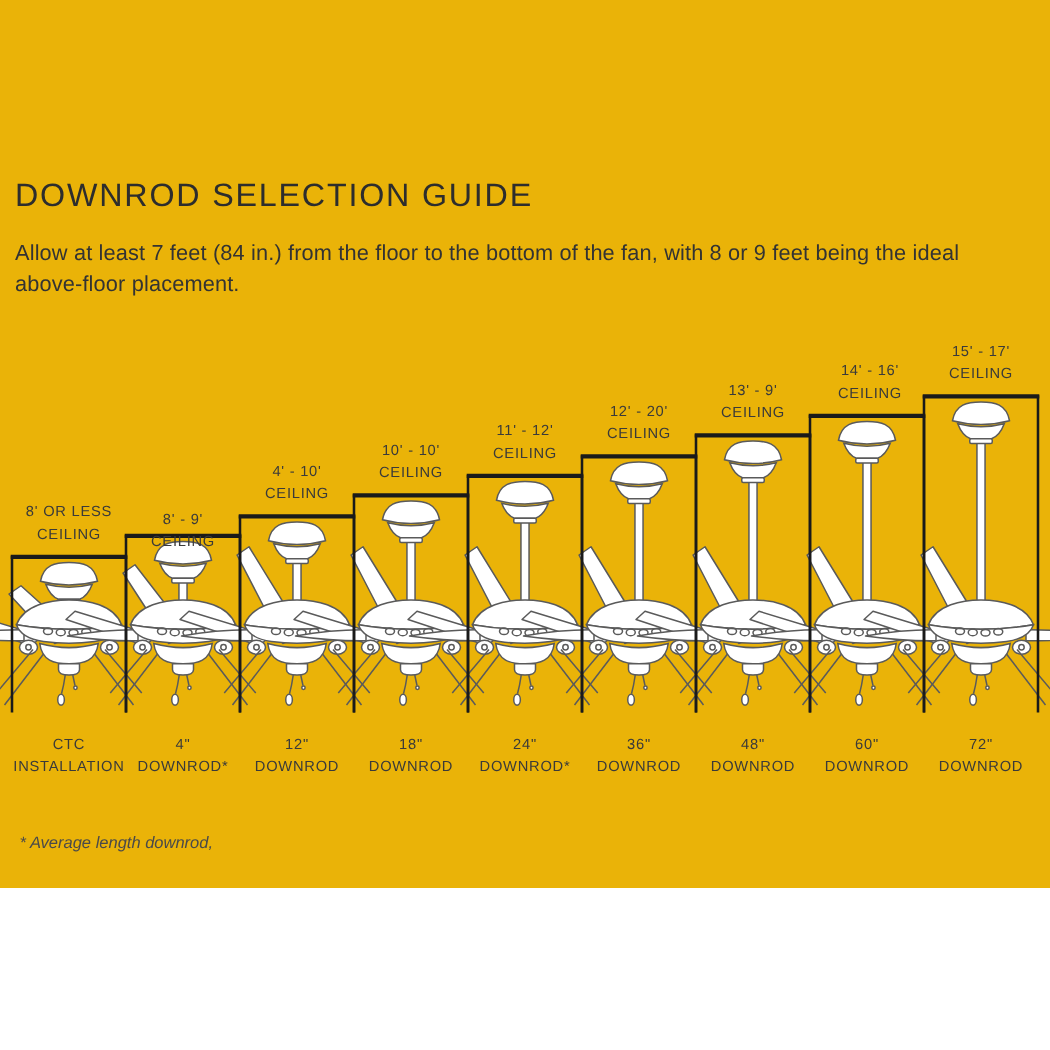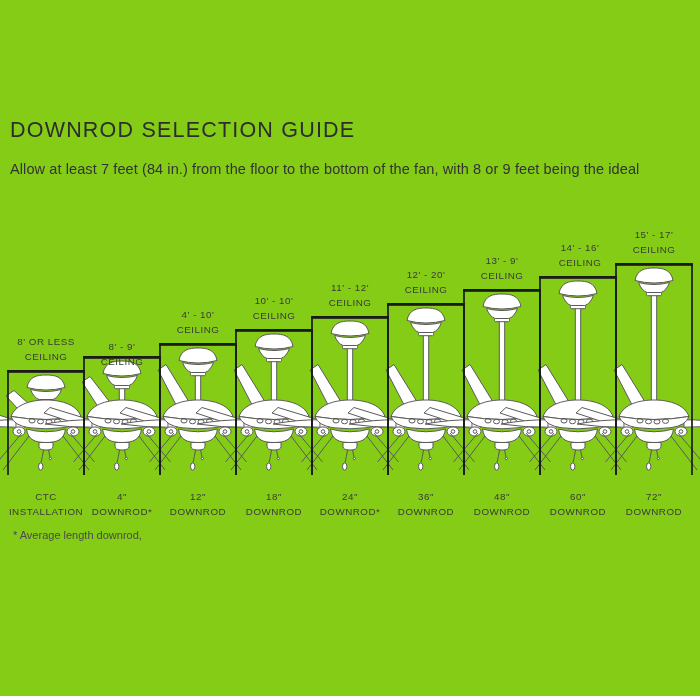--- a/index.html
+++ b/index.html
@@ -1,37 +1,38 @@
 <!DOCTYPE html>
 <html><head>
 <meta charset="utf-8">
 <style>
   html,body{margin:0;padding:0;background:#fff;}
-  .page{position:relative;width:700px;height:696px;background:#84cc16;overflow:hidden;
+  .page{position:relative;width:700px;height:592px;background:#eab308;overflow:hidden;
         font-family:"Liberation Sans","DejaVu Sans",sans-serif;color:#3a3a3a;}
   .title{position:absolute;left:10px;top:118px;font-size:21.5px;letter-spacing:1.2px;
          color:#2d2d2d;font-weight:400;white-space:nowrap;}
   .sub{position:absolute;left:10px;width:680px;font-size:14.5px;line-height:21px;
        color:#333;letter-spacing:0.1px;white-space:nowrap;}
   .sub1{top:159px;} .sub2{top:180px;}
   #diagram{position:absolute;left:0;top:0;width:700px;height:700px;}
   .fan{position:absolute;overflow:visible;z-index:2;}
   .boxes{position:absolute;left:0;top:0;z-index:3;pointer-events:none;}
   .clabel,.rlabel{position:absolute;width:110px;text-align:center;font-size:9.8px;
        letter-spacing:0.5px;line-height:15px;color:#3a3a3a;z-index:4;white-space:nowrap;}
   .rlabel{line-height:14.5px;}
-  .footnote{position:absolute;left:13px;top:528px;font-size:11px;
+  .footnote{position:absolute;left:13px;top:555px;font-style:italic;font-size:11px;
        line-height:15.5px;color:#4a4a4a;}
 </style>
 </head>
 <body>
 
 <div class="page">
   <div class="title">DOWNROD SELECTION GUIDE</div>
   <div class="sub sub1">Allow at least 7 feet (84 in.) from the floor to the bottom of the fan, with 8 or 9 feet being the ideal</div>
+  <div class="sub sub2">above-floor placement.</div>
   <div id="diagram">
       <svg class="fan" style="left:-34px;top:370px;width:160px;height:105px" viewBox="0 0 160 105">
     <g>
       <rect x="77.3" y="30" width="5.4" height="5" fill="#fff" stroke="#5a5a5a"></rect>
     </g>
     <g fill="#fff" stroke="#5a5a5a">
       <path d="M61,17.5 C63,6.5 71,5 80,5 C89,5 97,6.5 99,17.5 Q80,22.5 61,17.5 Z"></path>
       <path d="M64.5,19.5 Q67.5,27.5 73,29.5 L87,29.5 Q92.5,27.5 95.5,19.5 Q80,23.5 64.5,19.5 Z"></path>
       <rect x="72.5" y="29.5" width="15" height="3.2" rx="1"></rect>
     </g>

